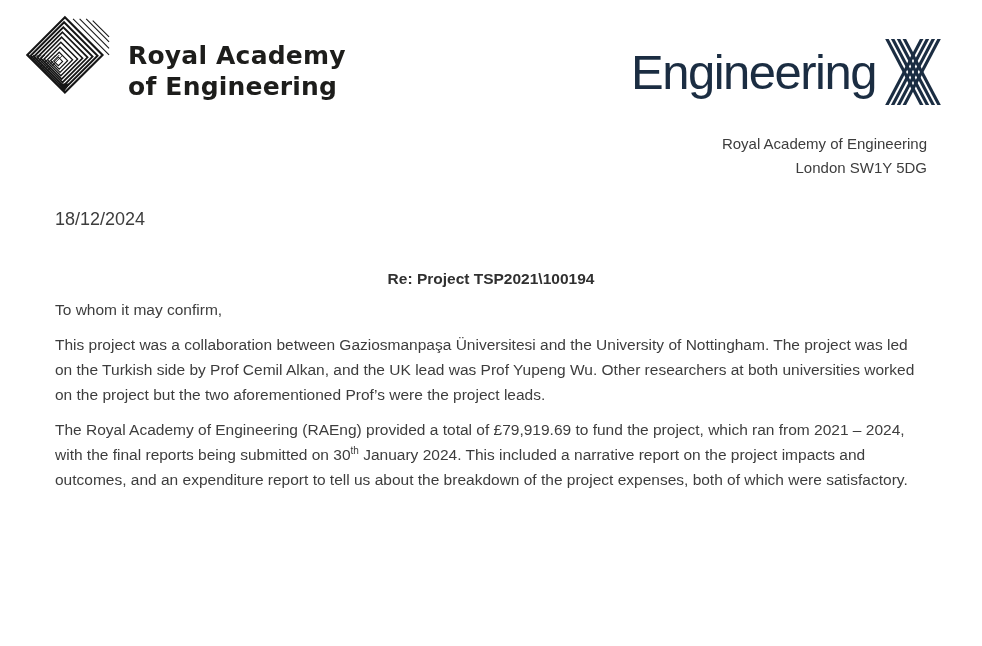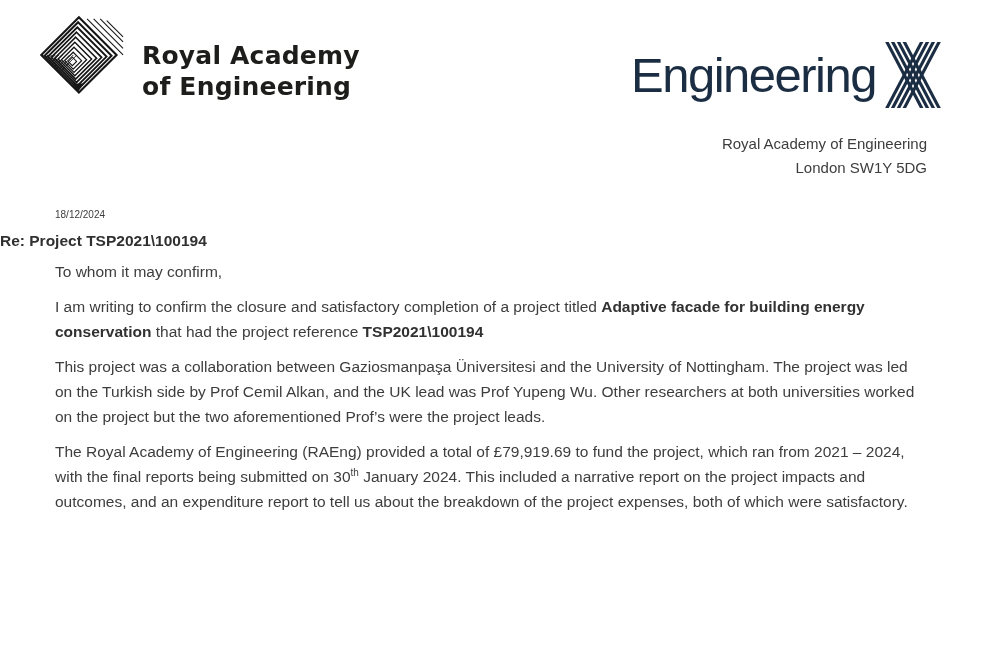--- a/index.html
+++ b/index.html
@@ -8,22 +8,22 @@
     width:982px;height:646px;
     overflow:hidden;
     background:#ffffff;
     font-family:"Liberation Sans", sans-serif;
     color:#3d3d3d;
   }
   
   .header{
     display:flex;
     justify-content:space-between;
-    align-items:flex-end;
-    padding:14px 36px 0 38px;
+    align-items:center;
+    padding:14px 36px 0 24px;
   }
   .raeng-logo{display:flex;align-items:flex-start;gap:14px;}
   .raeng-mark{width:90px;height:94px;display:block;}
   .raeng-wordmark{
     margin-top:26px;
     font-family:"DejaVu Sans", sans-serif;
     font-weight:700;
     font-size:25px;
     line-height:31px;
     color:#1d1d1b;
@@ -44,24 +44,25 @@
     padding-right:55px;
     text-align:right;
     font-size:15px;
     line-height:23.5px;
     color:#3d3d3d;
   }
   
   .date{
     margin-top:30px;
     padding-left:55px;
-    font-size:10px;
+    font-size:18px;
   }
   .subject{
-    margin-top:12px;
+    margin-top:40px;
+    text-align:center;
     font-weight:700;
     font-size:15.5px;
     color:#303030;
   }
   
   .body{
     padding:0 55px;
     font-size:15.5px;
     line-height:25px;
   }
@@ -137,18 +138,17 @@
     <div>Royal Academy of Engineering</div>
     <div>London SW1Y 5DG</div>
   </div>
 
   <div class="date">18/12/2024</div>
 
   <div class="subject">Re: Project TSP2021\100194</div>
 
   <div class="body">
     <p class="salutation">To whom it may confirm,</p>
-    <p><span>I am writing to confirm the closure and satisfactory completion of a project titled </span><span class="seg-bold">Adaptive facade for building energy conservation</span><span> that had the project reference </span><span class="seg-bold">TSP2021\100194</span></p>
     <p><span>This project was a collaboration between Gaziosmanpaşa Üniversitesi and the University of Nottingham. The project was led on the Turkish side by Prof Cemil Alkan, and the UK lead was Prof Yupeng Wu. Other researchers at both universities worked on the project but the two aforementioned Prof’s were the project leads.</span></p>
     <p><span>The Royal Academy of Engineering (RAEng) provided a total of £79,919.69 to fund the project, which ran from 2021 – 2024, with the final reports being submitted on 30</span><sup>th</sup><span> January 2024. This included a narrative report on the project impacts and outcomes, and an expenditure report to tell us about the breakdown of the project expenses, both of which were satisfactory.</span></p>
   </div>
 
 </div>
 
 </body></html>

